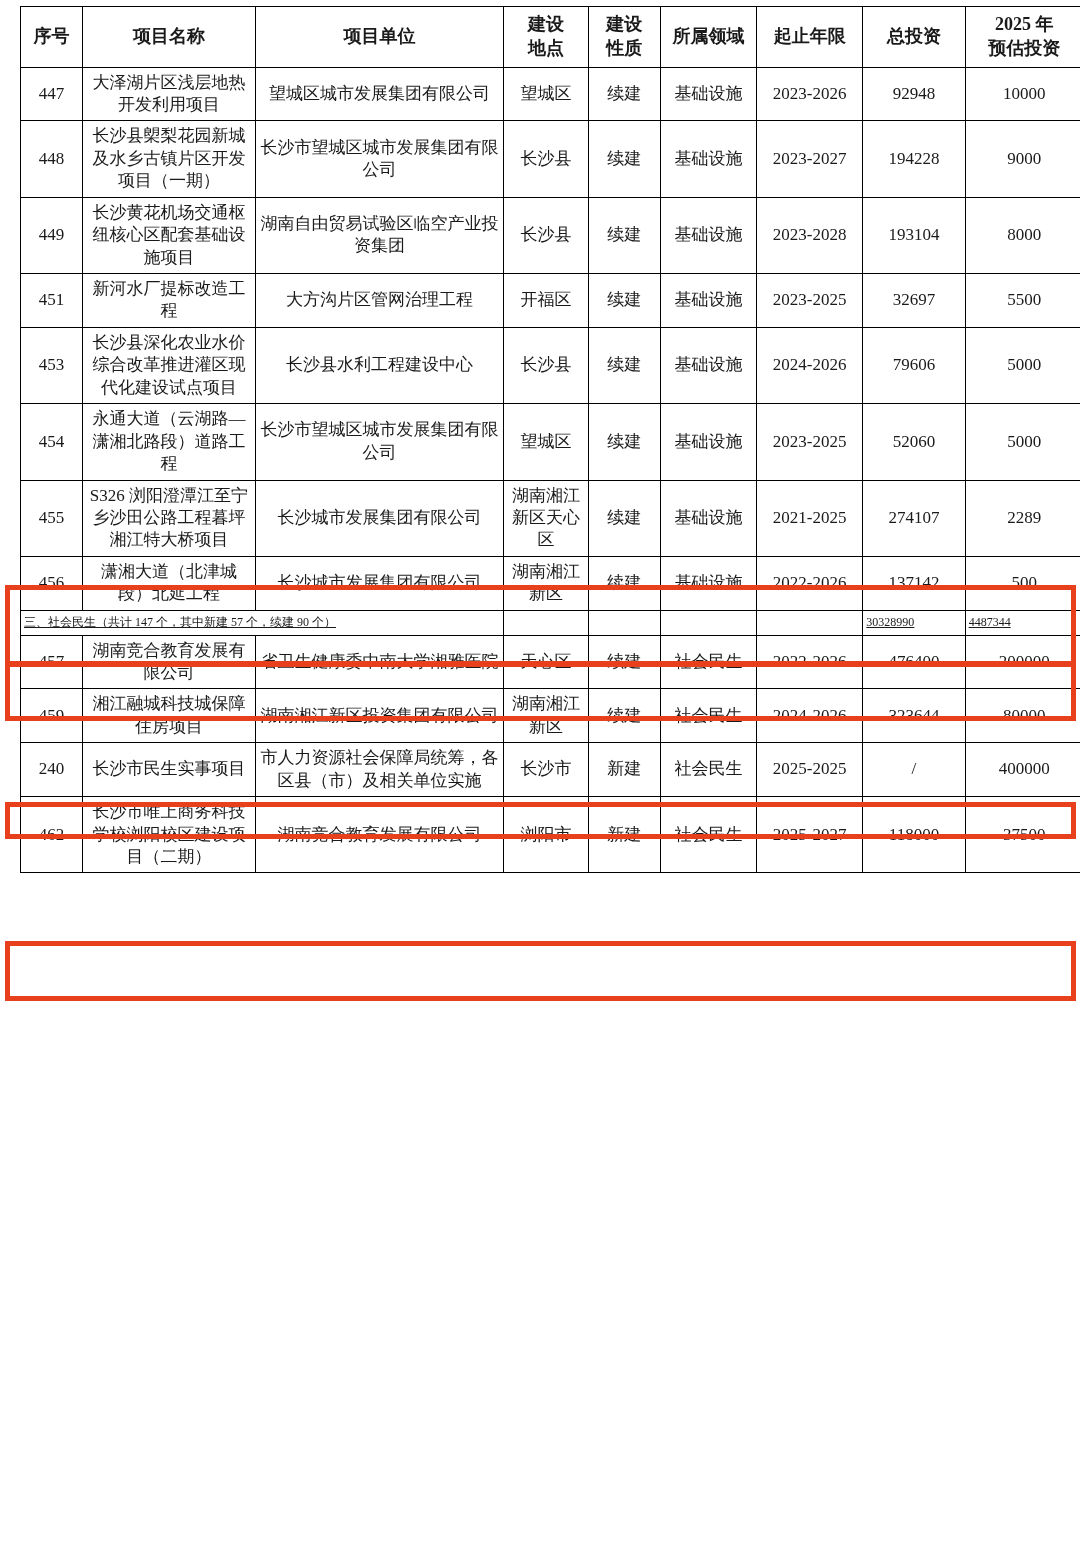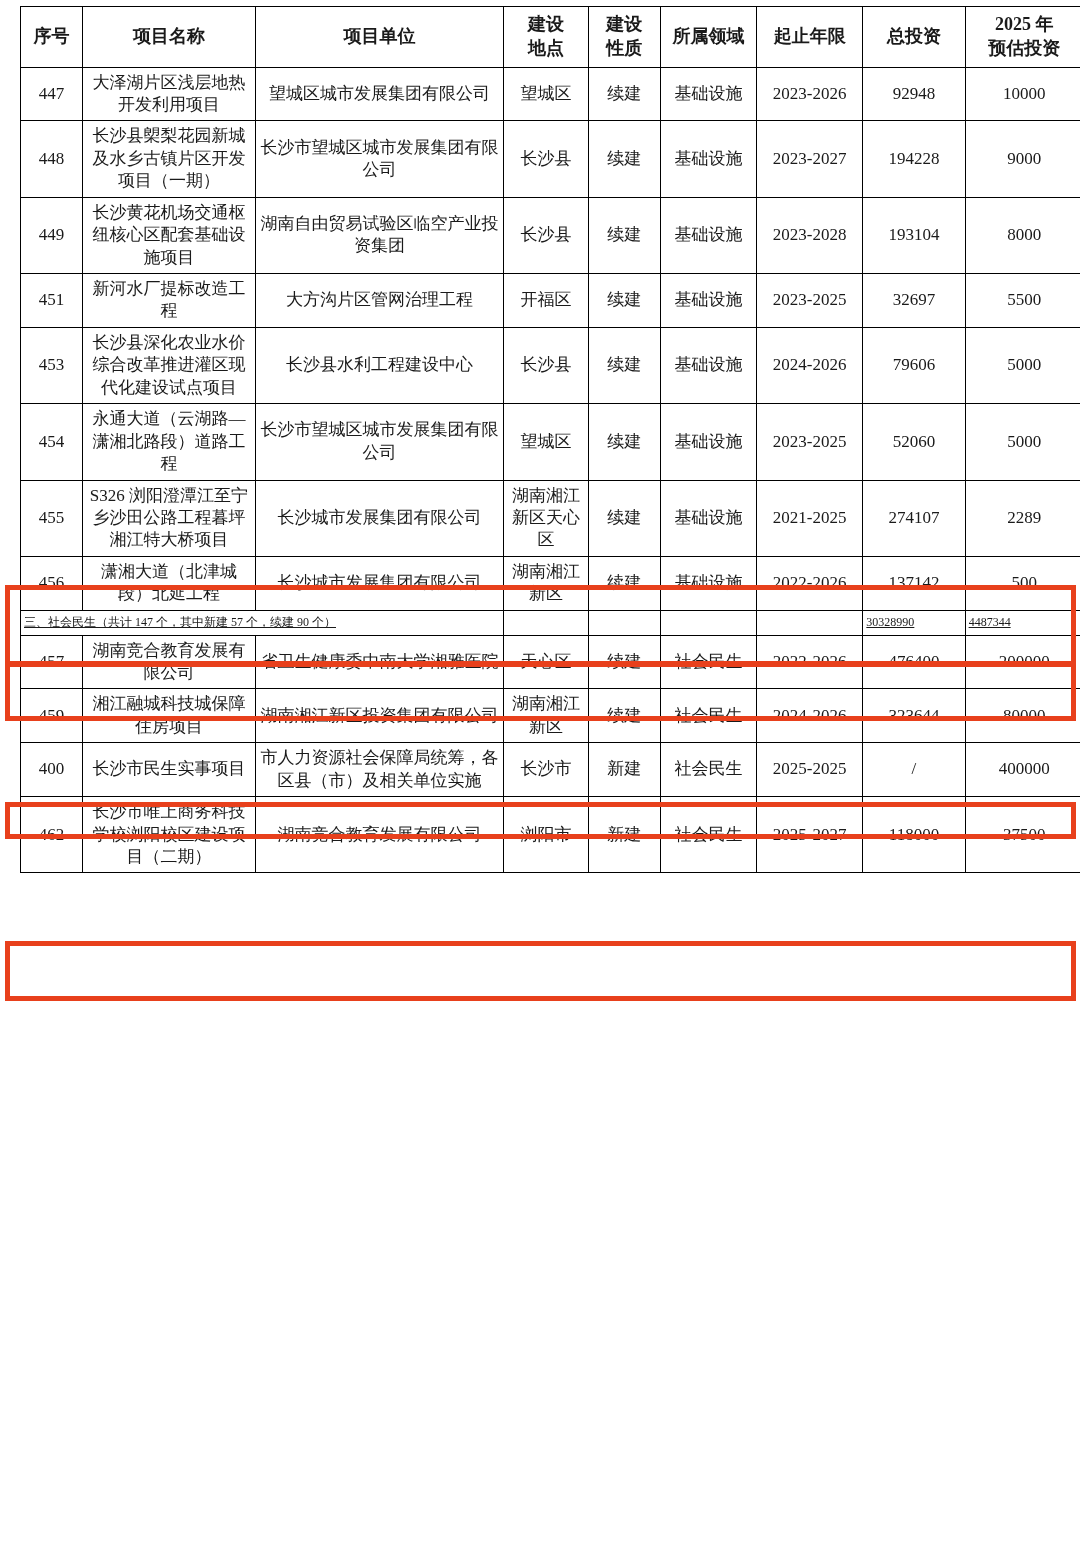--- a/index.html
+++ b/index.html
@@ -223,21 +223,21 @@
           <td class="name">湘江融城科技城保障住房项目</td>
           <td class="unit">湖南湘江新区投资集团有限公司</td>
           <td class="num">湖南湘江新区</td>
           <td class="num">续建</td>
           <td class="num">社会民生</td>
           <td class="num">2024-2026</td>
           <td class="num">323644</td>
           <td class="num">80000</td>
         </tr>
         <tr>
-          <td class="seq">400</td>
+          <td class="seq">240</td>
           <td class="name">长沙市民生实事项目</td>
           <td class="unit">市人力资源社会保障局统筹，各区县（市）及相关单位实施</td>
           <td class="num">长沙市</td>
           <td class="num">新建</td>
           <td class="num">社会民生</td>
           <td class="num">2025-2025</td>
           <td class="num">/</td>
           <td class="num">400000</td>
         </tr>
         <tr>

